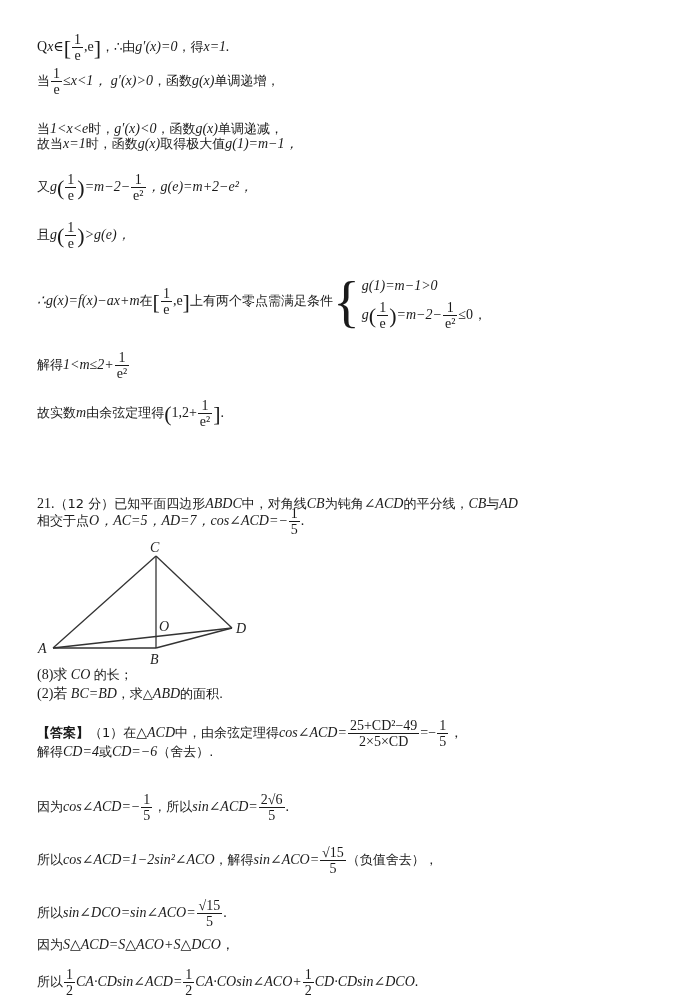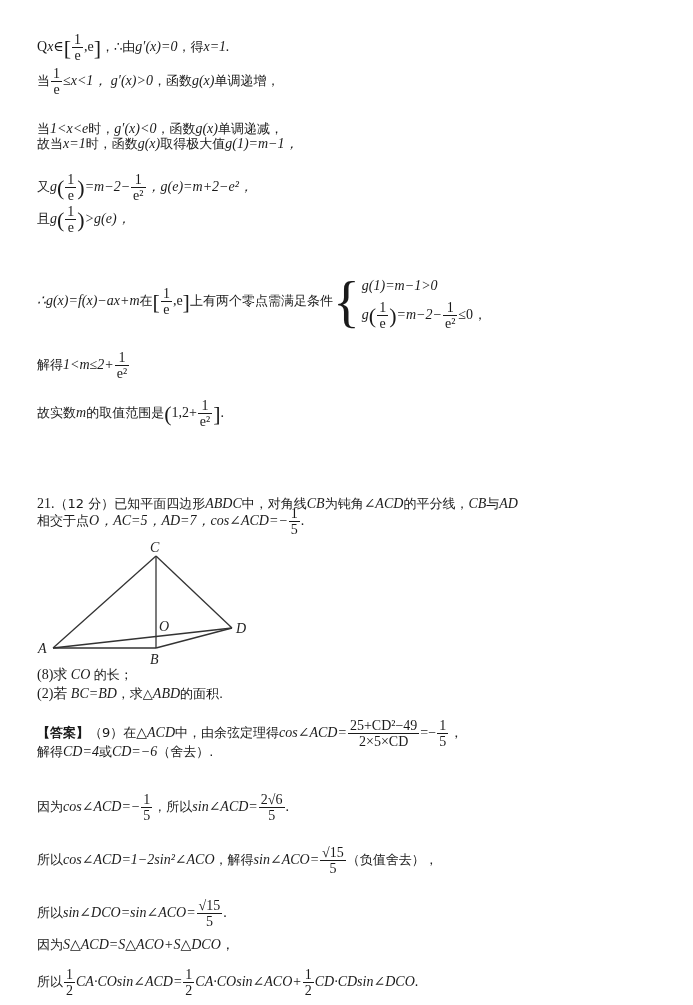--- a/index.html
+++ b/index.html
@@ -33,34 +33,34 @@
 </div>
 
 <div class="line" style="top:134px;">
   <span class="cn">故当</span><i>x=1</i><span class="cn">时，函数</span><i>g(x)</i><span class="cn">取得极大值</span><i>g(1)=m−1，</i>
 </div>
 
 <div class="line" style="top:172px;">
   <span class="cn">又</span><i>g</i><span class="big">(</span><span class="frac"><span class="num">1</span><span>e</span></span><span class="big">)</span><i>=m−2−</i><span class="frac"><span class="num">1</span><span>e²</span></span><i>，g(e)=m+2−e²，</i>
 </div>
 
-<div class="line" style="top:204px;">
+<div class="line" style="top:220px;">
   <span class="cn">且</span><i>g</i><span class="big">(</span><span class="frac"><span class="num">1</span><span>e</span></span><span class="big">)</span><i>&gt;g(e)，</i>
 </div>
 
 <div class="line" style="top:272px;">
   <i>∴g(x)=f(x)−ax+m</i><span class="cn">在</span><span class="big">[</span><span class="frac"><span class="num">1</span><span>e</span></span><span>,e</span><span class="big">]</span><span class="cn">上有两个零点需满足条件</span><span class="brace">{</span><span class="cases"><div><i>g(1)=m−1&gt;0</i></div><div><i>g</i><span class="big">(</span><span class="frac"><span class="num">1</span><span>e</span></span><span class="big">)</span><i>=m−2−</i><span class="frac"><span class="num">1</span><span>e²</span></span><span>≤0</span><span>，</span></div></span>
 </div>
 
 <div class="line" style="top:350px;">
   <span class="cn">解得</span><i>1&lt;m≤2+</i><span class="frac"><span class="num">1</span><span>e²</span></span>
 </div>
 
 <div class="line" style="top:398px;">
-  <span class="cn">故实数</span><i>m</i><span class="cn">的取值范围是</span><span class="big">(</span><span>1,2+</span><span class="frac"><span class="num">1</span><span>e²</span></span><span class="big">]</span><span>.</span>
+  <span class="cn">故实数</span><i>m</i><span class="cn">由余弦定理得</span><span class="big">(</span><span>1,2+</span><span class="frac"><span class="num">1</span><span>e²</span></span><span class="big">]</span><span>.</span>
 </div>
 
 <div class="line" style="top:494px;">
   <span>21.</span><span class="cn">（12 分）</span><span class="cn">已知平面四边形</span><i>ABDC</i><span class="cn">中，对角线</span><i>CB</i><span class="cn">为钝角</span><i>∠ACD</i><span class="cn">的平分线，</span><i>CB</i><span class="cn">与</span><i>AD</i>
 </div>
 
 <div class="line" style="top:506px;">
   <span class="cn">相交于点</span><i>O</i><i>，AC=5，AD=7，cos∠ACD=−</i><span class="frac"><span class="num">1</span><span>5</span></span><span>.</span>
 </div>
 
@@ -83,21 +83,21 @@
 </svg>
 
 <div class="line" style="top:665px;">
   <span>(8)求</span> <i>CO</i> <span class="cn">的长；</span>
 </div>
 <div class="line" style="top:684px;">
   <span>(2)若</span> <i>BC=BD</i><span class="cn">，求△</span><i>ABD</i><span class="cn">的面积.</span>
 </div>
 
 <div class="line" style="top:718px;">
-  <span class="cn" style="font-weight:bold">【答案】</span><span class="cn">（9）在</span><i>△ACD</i><span class="cn">中，由余弦定理得</span><i>cos∠ACD=</i><span class="frac"><span class="num">25+CD²−49</span><span>2×5×CD</span></span><span>=−</span><span class="frac"><span class="num">1</span><span>5</span></span><span>，</span>
+  <span class="cn" style="font-weight:bold">【答案】</span><span class="cn">（1）在</span><i>△ACD</i><span class="cn">中，由余弦定理得</span><i>cos∠ACD=</i><span class="frac"><span class="num">25+CD²−49</span><span>2×5×CD</span></span><span>=−</span><span class="frac"><span class="num">1</span><span>5</span></span><span>，</span>
 </div>
 
 <div class="line" style="top:742px;">
   <span class="cn">解得</span><i>CD=4</i><span class="cn">或</span><i>CD=−6</i><span class="cn">（舍去）.</span>
 </div>
 
 <div class="line" style="top:792px;">
   <span class="cn">因为</span><i>cos∠ACD=−</i><span class="frac"><span class="num">1</span><span>5</span></span><span class="cn">，所以</span><i>sin∠ACD=</i><span class="frac"><span class="num">2√6</span><span>5</span></span><span>.</span>
 </div>
 
@@ -107,14 +107,14 @@
 
 <div class="line" style="top:898px;">
   <span class="cn">所以</span><i>sin∠DCO=sin∠ACO=</i><span class="frac"><span class="num">√15</span><span>5</span></span><span>.</span>
 </div>
 
 <div class="line" style="top:935px;">
   <span class="cn">因为</span><i>S△ACD=S△ACO+S△DCO</i><span>，</span>
 </div>
 
 <div class="line" style="top:967px;">
-  <span class="cn">所以</span><span class="frac"><span class="num">1</span><span>2</span></span><i>CA·COsin∠ACD=</i><span class="frac"><span class="num">1</span><span>2</span></span><i>CA·COsin∠ACO+</i><span class="frac"><span class="num">1</span><span>2</span></span><i>CD·CDsin∠DCO</i><span>.</span>
+  <span class="cn">所以</span><span class="frac"><span class="num">1</span><span>2</span></span><i>CA·CDsin∠ACD=</i><span class="frac"><span class="num">1</span><span>2</span></span><i>CA·COsin∠ACO+</i><span class="frac"><span class="num">1</span><span>2</span></span><i>CD·CDsin∠DCO</i><span>.</span>
 </div>
 
 </body></html>

